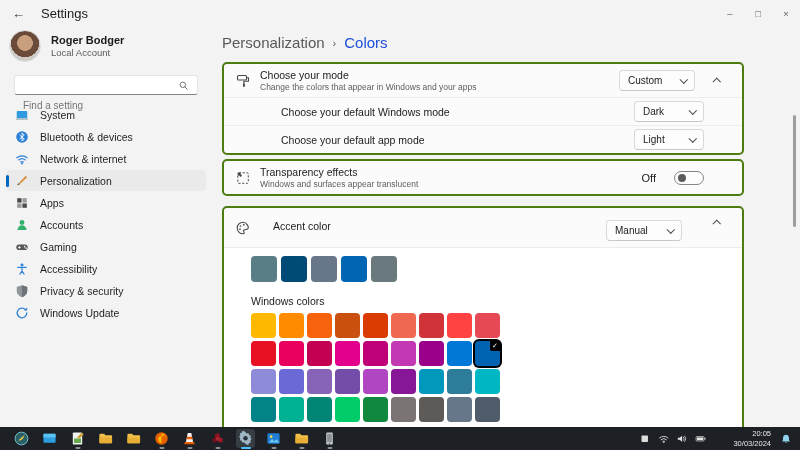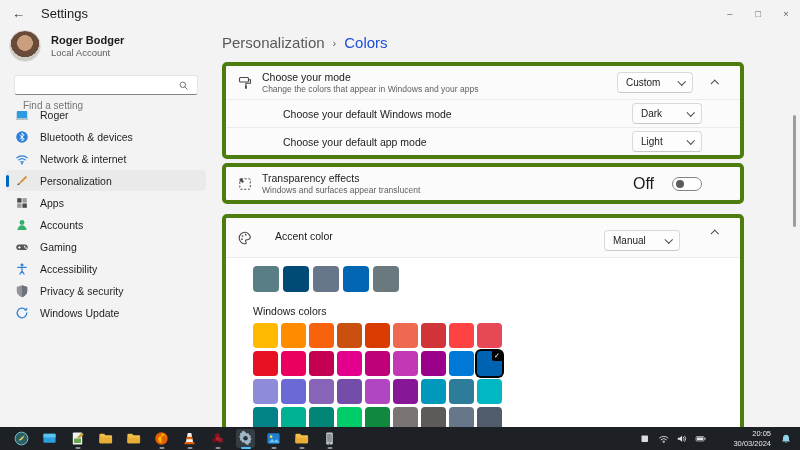--- a/index.html
+++ b/index.html
@@ -38,21 +38,21 @@
   .nicon { width:14px; height:14px; flex:none; }
   .nicon svg { width:14px; height:14px; display:block; }
 
   
   main { flex:1; padding:6px 0 0 10px; position:relative; }
   .breadcrumb { font-size:15px; margin:2px 0 11px 0; display:flex; align-items:center; gap:8px; }
   .bc-parent { color:#595959; }
   .bc-sep { color:#595959; font-size:11px; padding-top:1px; }
   .bc-current { color:#1d4ed8; font-weight:400; }
   .cards { width:522px; }
-  .card { background:#fbfbfb; border:4px solid #4d7c0f; border-radius:5px; }
+  .card { background:#fbfbfb; border:2px solid #4d7c0f; border-radius:5px; }
   .row { display:flex; align-items:center; padding:0 12px 0 8px; }
   .main-row { height:33px; gap:9px; }
   .cicon { width:16px; height:16px; flex:none; margin-left:3px; }
   .cicon svg { width:16px; height:16px; display:block; }
   .rtexts { display:flex; flex-direction:column; justify-content:center; }
   .row-title { font-size:10.5px; color:#1b1b1b; }
   .row-sub { font-size:8.5px; color:#5f5f5f; margin-top:1.5px; }
   .spacer { flex:1; }
   .sub-row { height:28px; padding-left:57px; border-top:1px solid #ececec; }
   .sub-label { font-size:10.5px; color:#1b1b1b; }
@@ -60,21 +60,21 @@
               border-bottom-color:#c8c8c8; border-radius:4px; display:flex; align-items:center;
               padding:0 8px; font-size:10px; color:#1b1b1b; }
   .dropdown .val { flex:1; }
   .sub-row .dropdown { width:70px; margin-right:26px; }
   .chev { display:inline-block; width:5.5px; height:5.5px; border-right:1.3px solid #4a4a4a;
           border-bottom:1.3px solid #4a4a4a; }
   .chev.down { transform:rotate(45deg) translate(-1px,-1px); }
   .chev-wrap { width:26px; display:flex; justify-content:center; }
   .chev.up { transform:rotate(-135deg) translate(-1px,-1px); }
   .card.mid { margin-top:4px; }
-  .toggle-label { font-size:16px; color:#1b1b1b; }
+  .toggle-label { font-size:11px; color:#1b1b1b; }
   .toggle { width:30px; height:14px; border:1px solid #858585; border-radius:8px; margin:0 26px 0 9px;
             position:relative; background:#fdfdfd; }
   .knob { width:8px; height:8px; border-radius:50%; background:#5c5c5c; position:absolute; left:2.5px; top:2px; }
   .card.accent { margin-top:10px; overflow:hidden; }
   .accent-header { height:27px; display:flex; align-items:flex-start; gap:22px; padding:0 12px 0 8px;margin-top:12px; }
   .accent-body { background:#fff; border-top:1px solid #ececec; padding:8px 0 0 27px; height:260px; }
   .section-label { font-size:10.5px; color:#1b1b1b; margin:3px 0 6px 0; }
   .recent-row { display:flex; gap:4px; margin-bottom:13px; }
   .swatch.recent { width:26px; height:26px; border-radius:4px; }
   .wgrid { display:grid; grid-template-columns:repeat(9,25px); gap:3px; width:249px; }
@@ -134,21 +134,21 @@
             </span>
         </div>
         <nav id="nav">
             <div class="nav-item">
               <span class="nicon">
                 <svg viewBox="0 0 16 16">
                   <rect x="2" y="3.5" width="12" height="8" rx="1" fill="#2e9ae0"></rect>
                   <rect x="1" y="11.8" width="14" height="1.6" rx=".8" fill="#9fb3bd"></rect>
                 </svg>
               </span>
-              <span class="nlabel">Roger</span>
+              <span class="nlabel">System</span>
             </div>
             <div class="nav-item">
               <span class="nicon">
                 <svg viewBox="0 0 16 16">
                   <circle cx="8" cy="8" r="6.6" fill="#2a7fd6"></circle>
                   <path d="M8 3.4v9.2l2.6-2.2L5.3 5.8m0 4.6 5.3-4.6L8 3.4" stroke="#fff" stroke-width="1" fill="none" stroke-linejoin="round"></path>
                 </svg>
               </span>
               <span class="nlabel">Bluetooth &amp; devices</span>
             </div>

